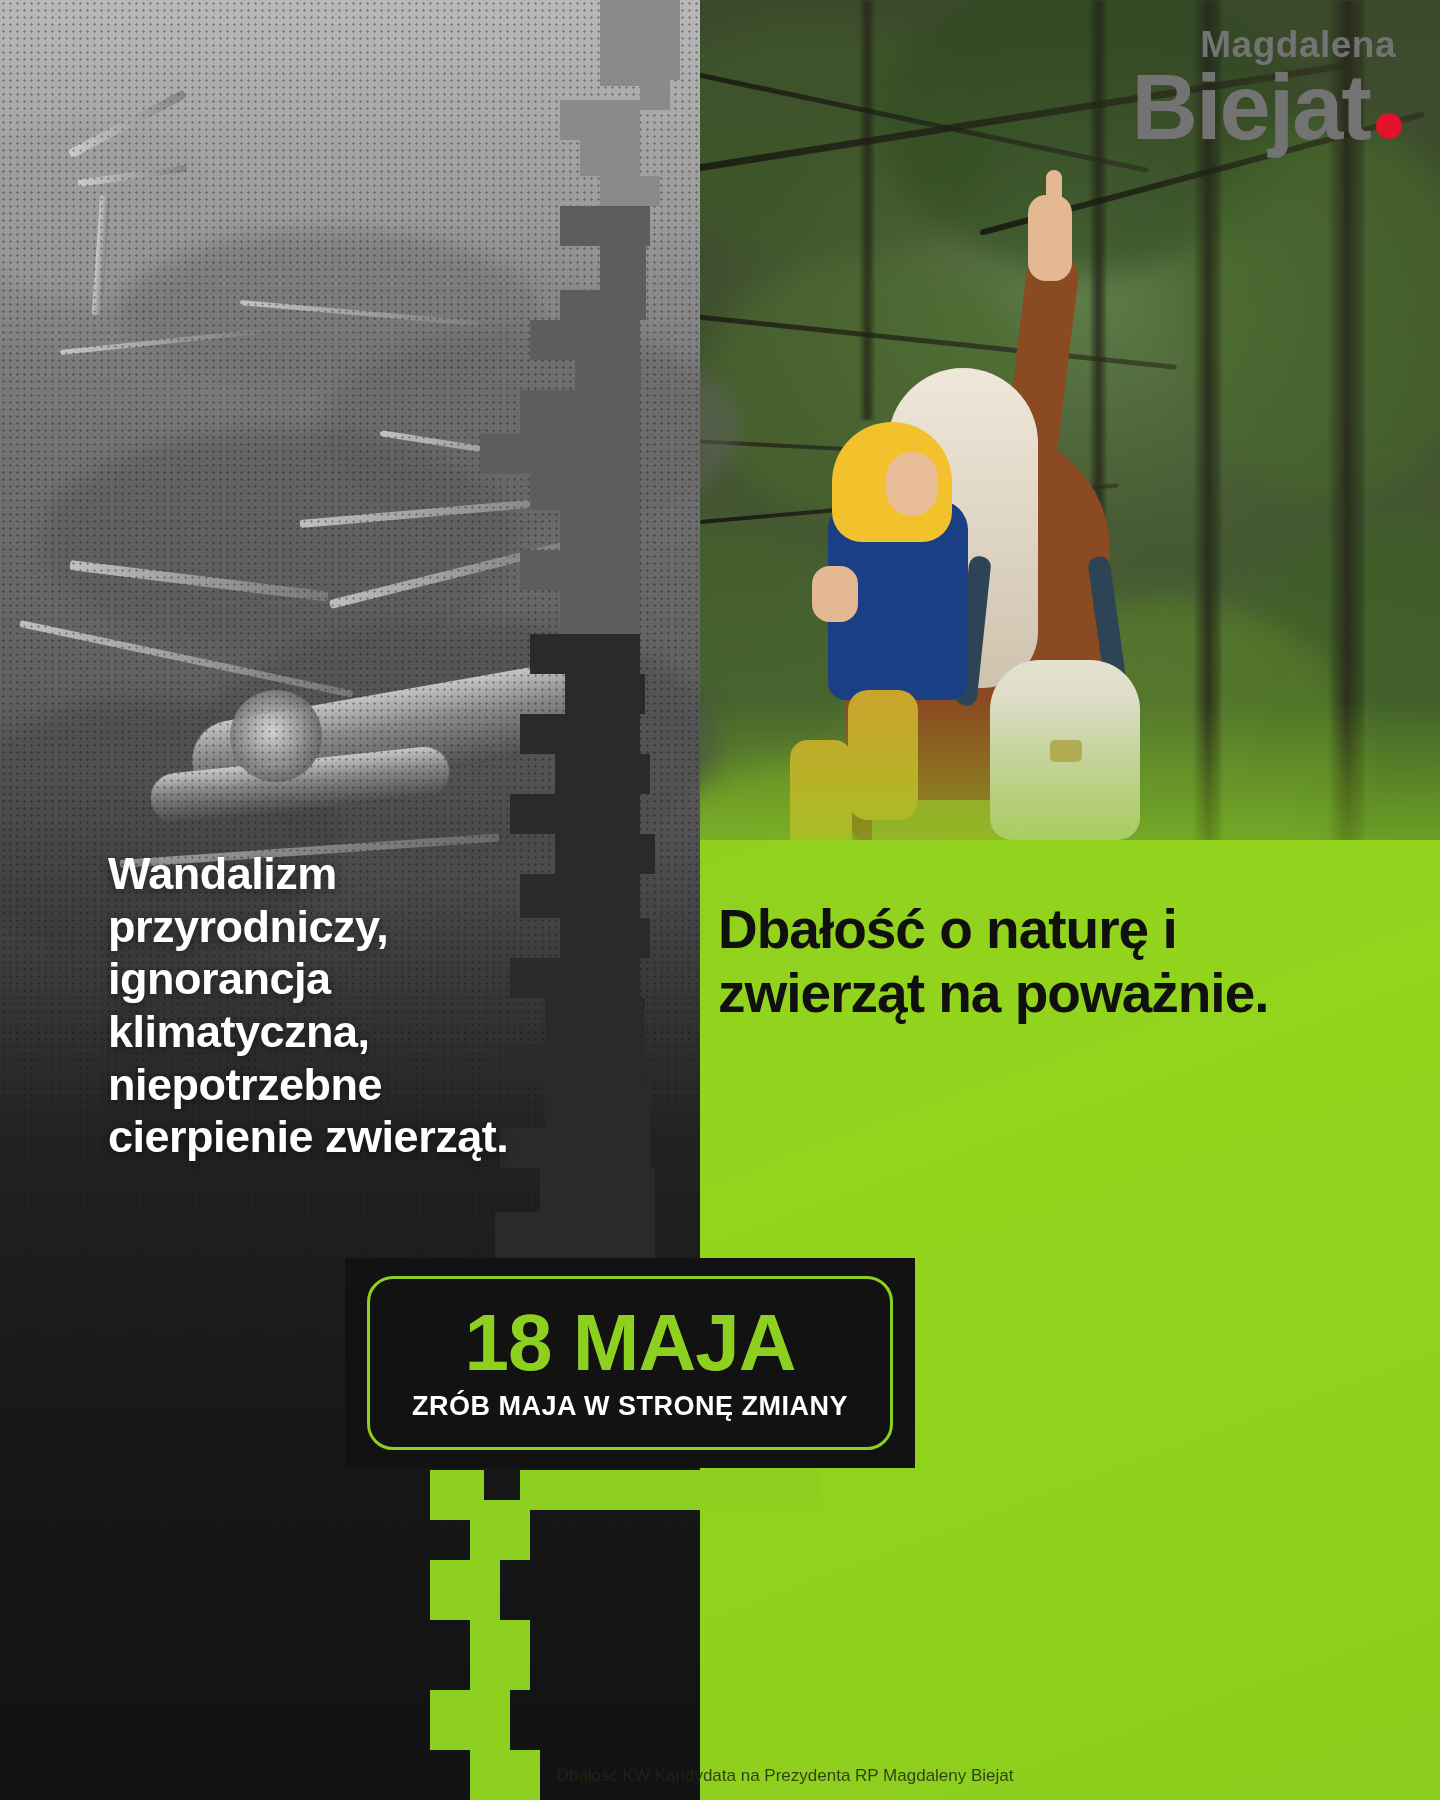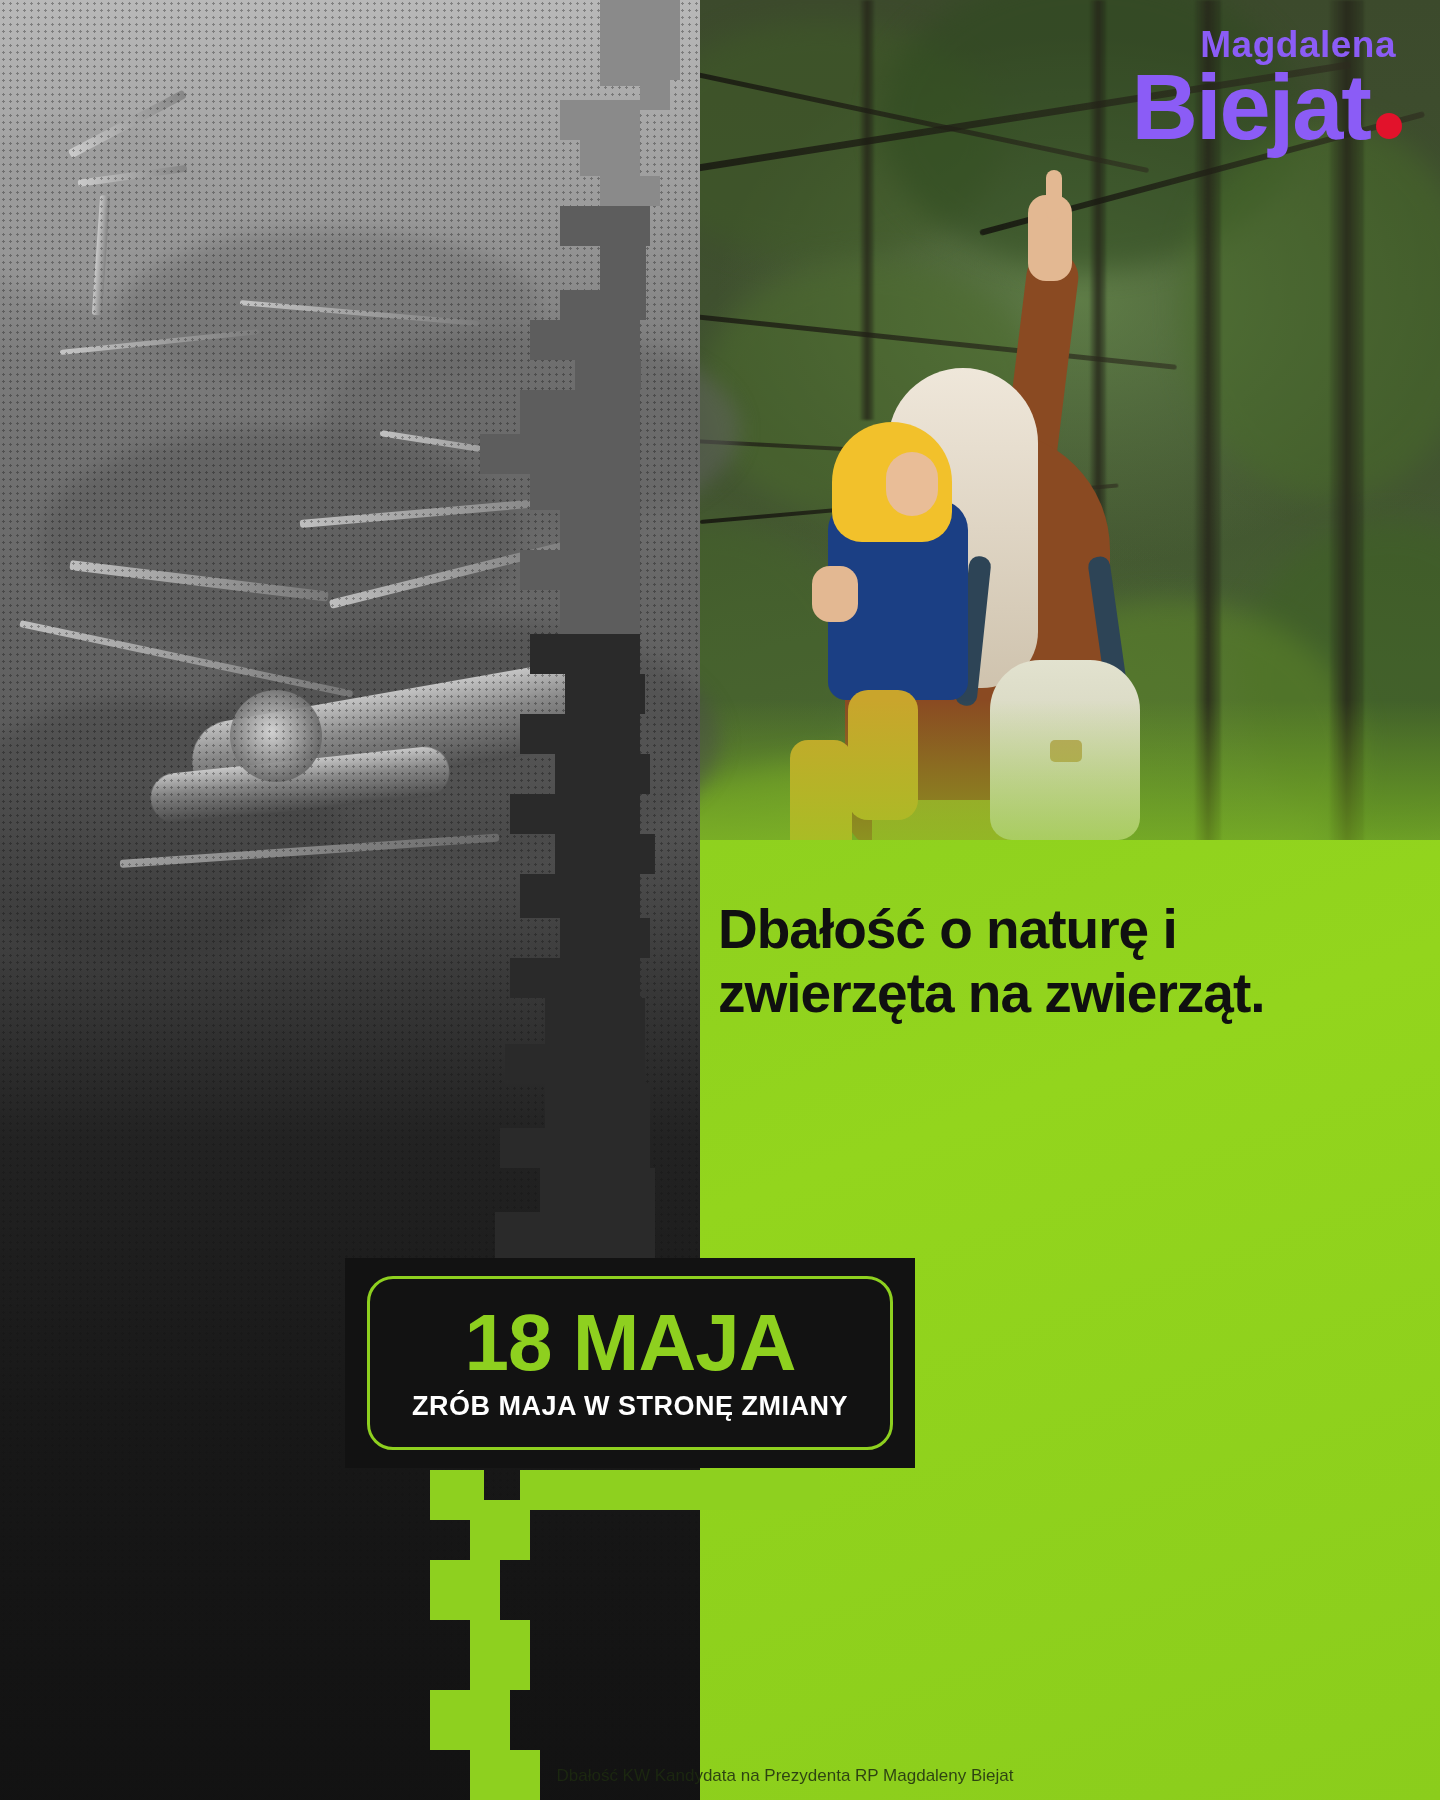--- a/index.html
+++ b/index.html
@@ -192,21 +192,21 @@
     background: #e9bd97;
     border-radius: 40px;
   }
 
   
   .logo {
     position: absolute;
     right: 38px;
     top: 26px;
     text-align: right;
-    color: #8b5cf6;
+    color: #737373;
     z-index: 40;
   }
   .logo-first {
     font-size: 37px;
     font-weight: 700;
     letter-spacing: .5px;
     line-height: 1;
     margin: 0 6px 2px 0;
   }
   .logo-last {
@@ -438,21 +438,22 @@
     <div class="edge-chunk green" style="left:520px;top:1470px;width:300px;height:40px;"></div>
   </div>
 
   <div class="logo">
     <div class="logo-first">Magdalena</div>
     <div class="logo-last">
       <span>Biejat</span><span class="logo-dot"></span>
     </div>
   </div>
 
-  <div class="headline-right">Dbałość o naturę i zwierzęta na zwierząt.</div>
+  <div class="headline-left">Wandalizm przyrodniczy, ignorancja klimatyczna, niepotrzebne cierpienie zwierząt.</div>
+  <div class="headline-right">Dbałość o naturę i zwierząt na poważnie.</div>
 
   <div class="badge-wrap">
     <div class="badge-inner">
       <div class="badge-date">18 MAJA</div>
       <div class="badge-sub">ZRÓB MAJA W STRONĘ ZMIANY</div>
     </div>
   </div>
 
   <div class="footer">
     <span class="footer-shift">Dbałość KW Kandydata na Prezydenta RP Magdaleny Biejat</span>

